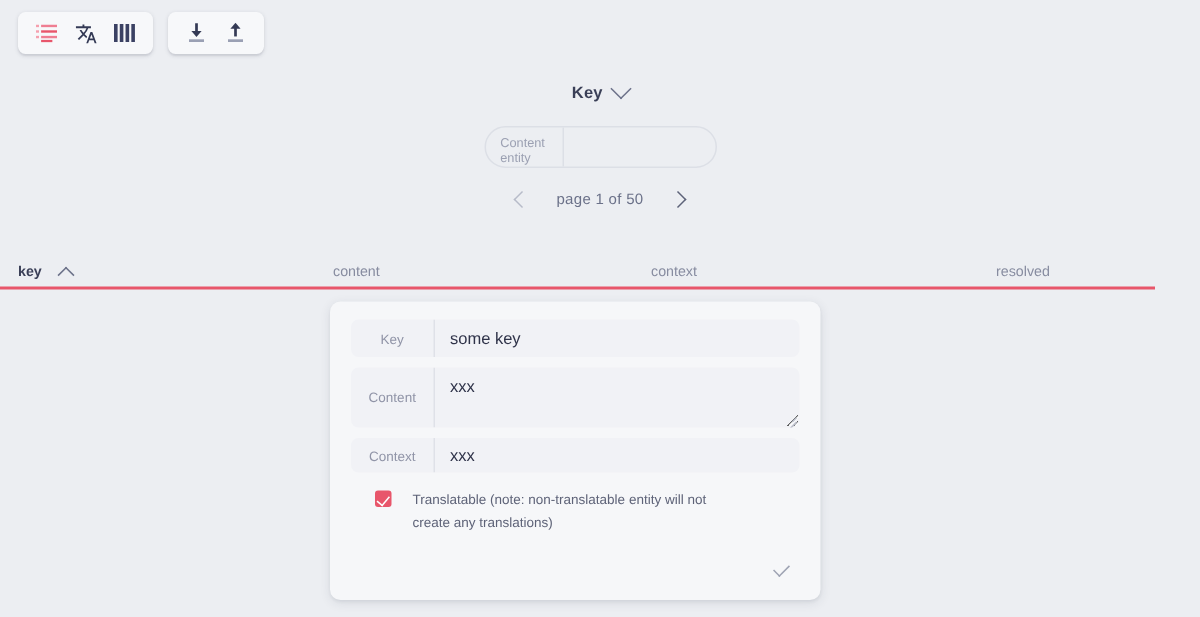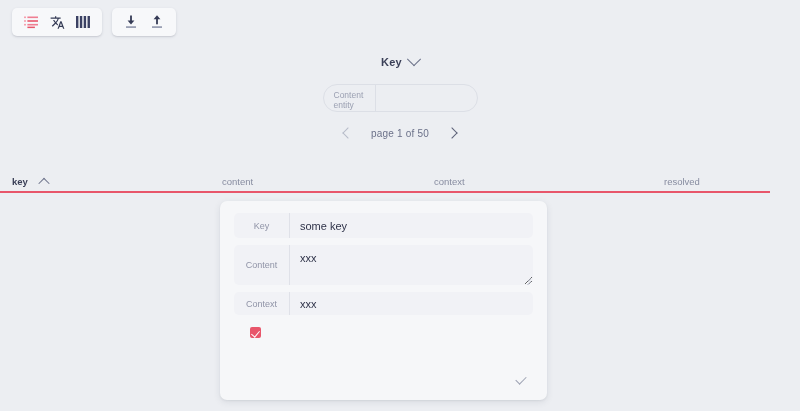--- a/index.html
+++ b/index.html
@@ -471,20 +471,21 @@
   <div class="field row-context">
     <div class="field-label">Context</div>
     <div class="field-control">
       <input class="txt" type="text" value="xxx" style="">
     </div>
   </div>
 
 
   <div class="check-row">
     <div class="checkbox"></div>
+    <div class="check-label">Translatable (note: non-translatable entity will not create any translations)</div>
   </div>
 
   <div class="card-actions">
     <div class="confirm-btn">
       <span class="confirm-check"></span>
     </div>
   </div>
 </div>
 
 </body></html>

